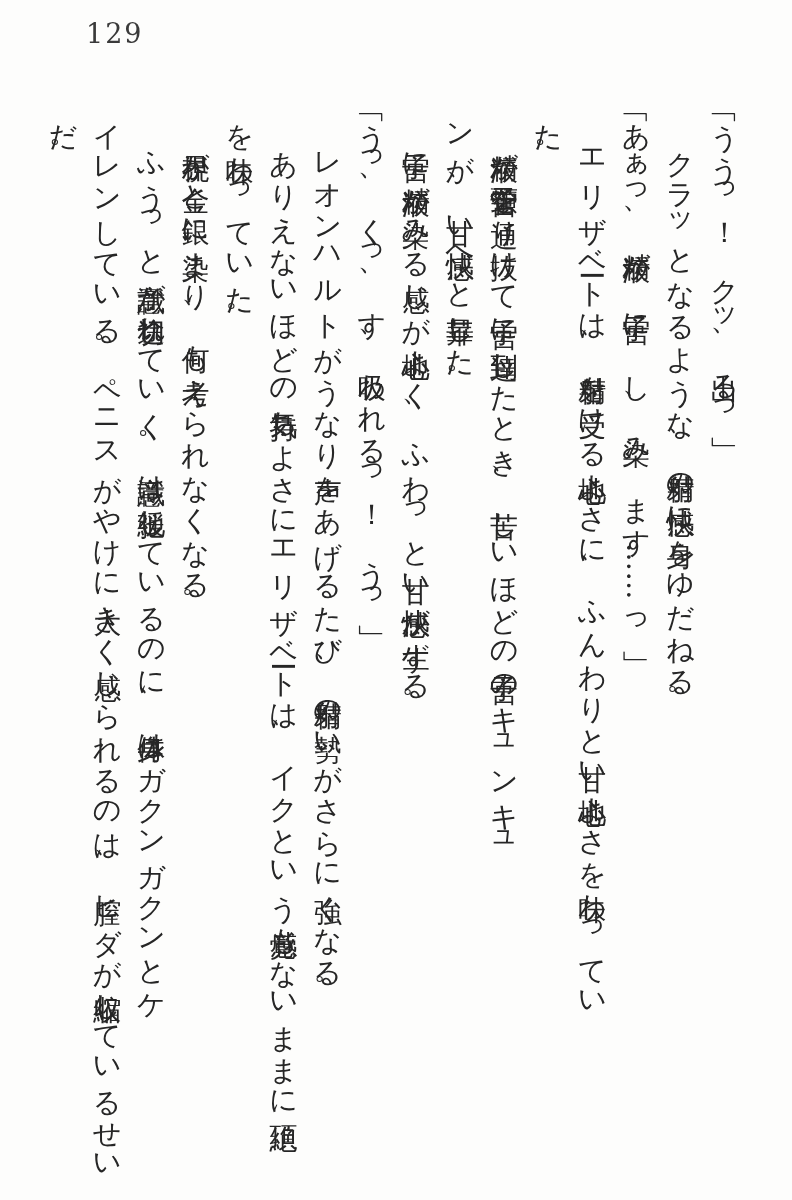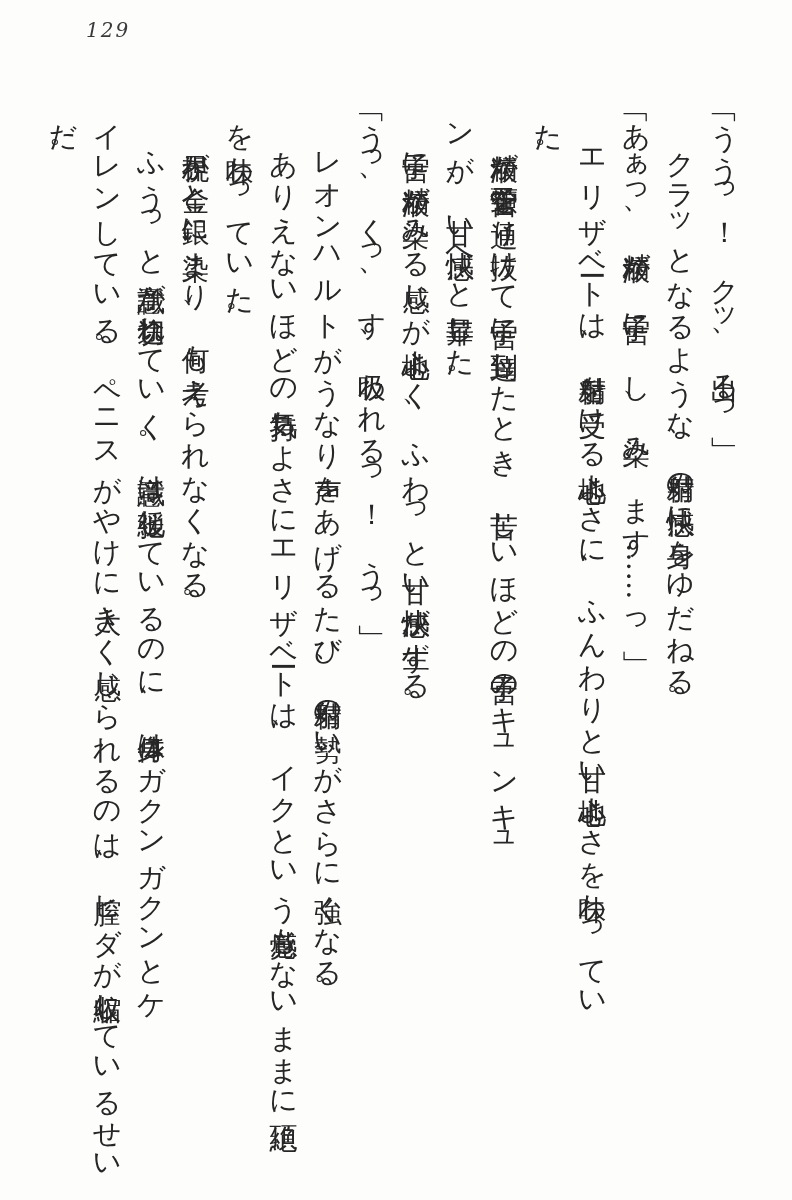--- a/index.html
+++ b/index.html
@@ -16,22 +16,21 @@
     position: relative;
     width: 792px;
     height: 1200px;
     background: #fdfdfc;
     overflow: hidden;
   }
   .page-number {
     position: absolute;
     top: 18px;
     left: 86px;
-    font-size: 20px;
-    font-style: italic;
+    font-size: 27px;
     color: #3a3a3a;
     letter-spacing: 2px;
   }
   .text-block {
     position: absolute;
     top: 104px;
     right: 46px;
     height: 1090px;
     writing-mode: vertical-rl;
     text-orientation: mixed;

